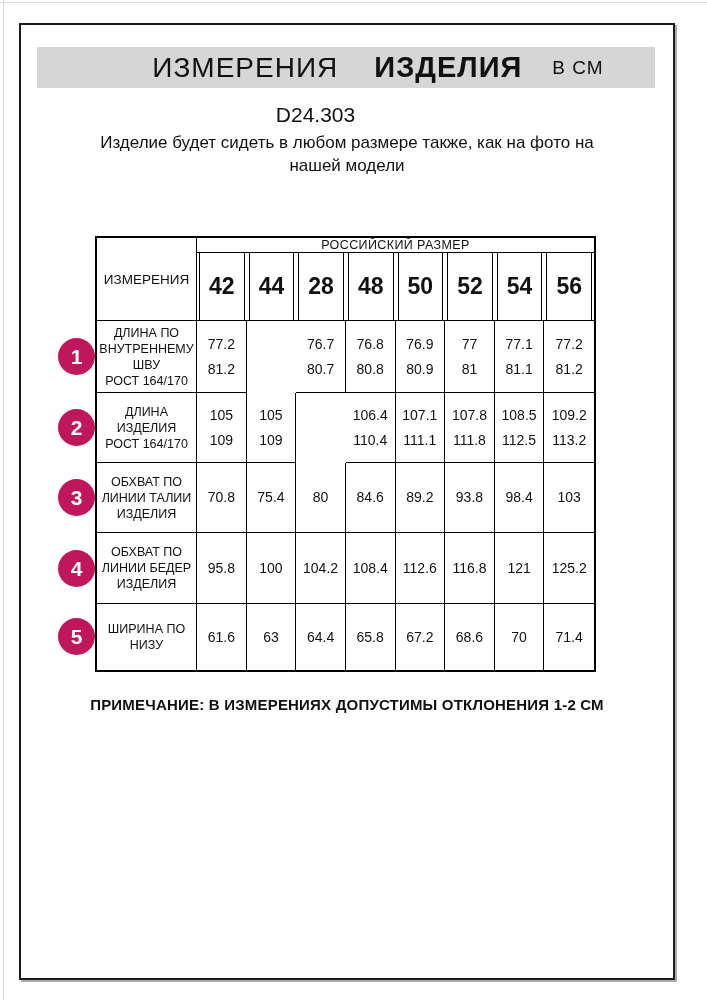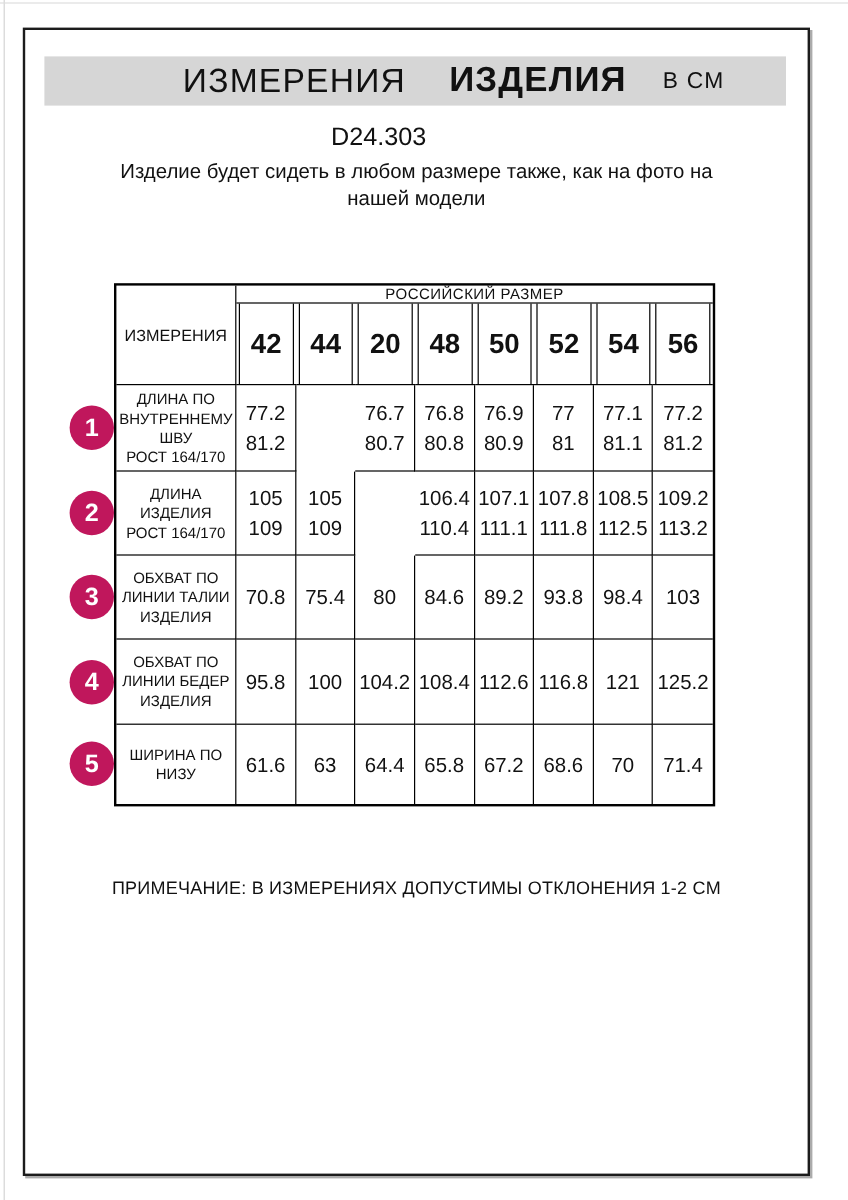--- a/index.html
+++ b/index.html
@@ -44,31 +44,31 @@
   .group-header{grid-column:2/10;grid-row:1;font-size:12.5px;letter-spacing:0.4px;}
   .measure-header{grid-column:1;grid-row:1/3;font-size:13.5px;}
   .size-cell{grid-row:2;padding:0;}
   .size-box{
     flex:1;align-self:stretch;margin:0 2px;
     border-left:1.5px solid #000;border-right:1.5px solid #000;
     display:flex;align-items:center;justify-content:center;
     font-size:23px;font-weight:900;
   }
   .row-label{font-size:12.5px;line-height:16px;white-space:pre-line;padding:2px;}
-  .value-cell{font-size:17px;line-height:25px;white-space:pre-line;}
+  .value-cell{font-size:14px;line-height:25px;white-space:pre-line;}
 
   .marker{
     position:absolute;left:58px;width:37px;height:37px;border-radius:50%;
     display:flex;align-items:center;justify-content:center;
     color:#fff;font-size:21px;font-weight:700;z-index:5;
   }
 
   .note{
-    position:absolute;left:19px;top:732px;width:656px;text-align:center;
-    font-size:15px;font-weight:400;letter-spacing:0.2px;
+    position:absolute;left:19px;top:696px;width:656px;text-align:center;
+    font-size:15px;font-weight:700;letter-spacing:0.2px;
   }
 </style>
 </head>
 <body>
 
 <div class="page-edge-left"></div>
 <div class="page-edge-top"></div>
 
 <div class="frame"></div>
 
@@ -86,21 +86,21 @@
 <div class="size-table" id="size-table">
     <div class="cell measure-header b-r b-b">ИЗМЕРЕНИЯ</div>
     <div class="cell group-header b-b">РОССИЙСКИЙ РАЗМЕР</div>
     <div class="cell size-cell b-b" style="grid-column: 2;">
       <div class="size-box">42</div>
     </div>
     <div class="cell size-cell b-b" style="grid-column: 3;">
       <div class="size-box">44</div>
     </div>
     <div class="cell size-cell b-b" style="grid-column: 4;">
-      <div class="size-box">20</div>
+      <div class="size-box">28</div>
     </div>
     <div class="cell size-cell b-b" style="grid-column: 5;">
       <div class="size-box">48</div>
     </div>
     <div class="cell size-cell b-b" style="grid-column: 6;">
       <div class="size-box">50</div>
     </div>
     <div class="cell size-cell b-b" style="grid-column: 7;">
       <div class="size-box">52</div>
     </div>

